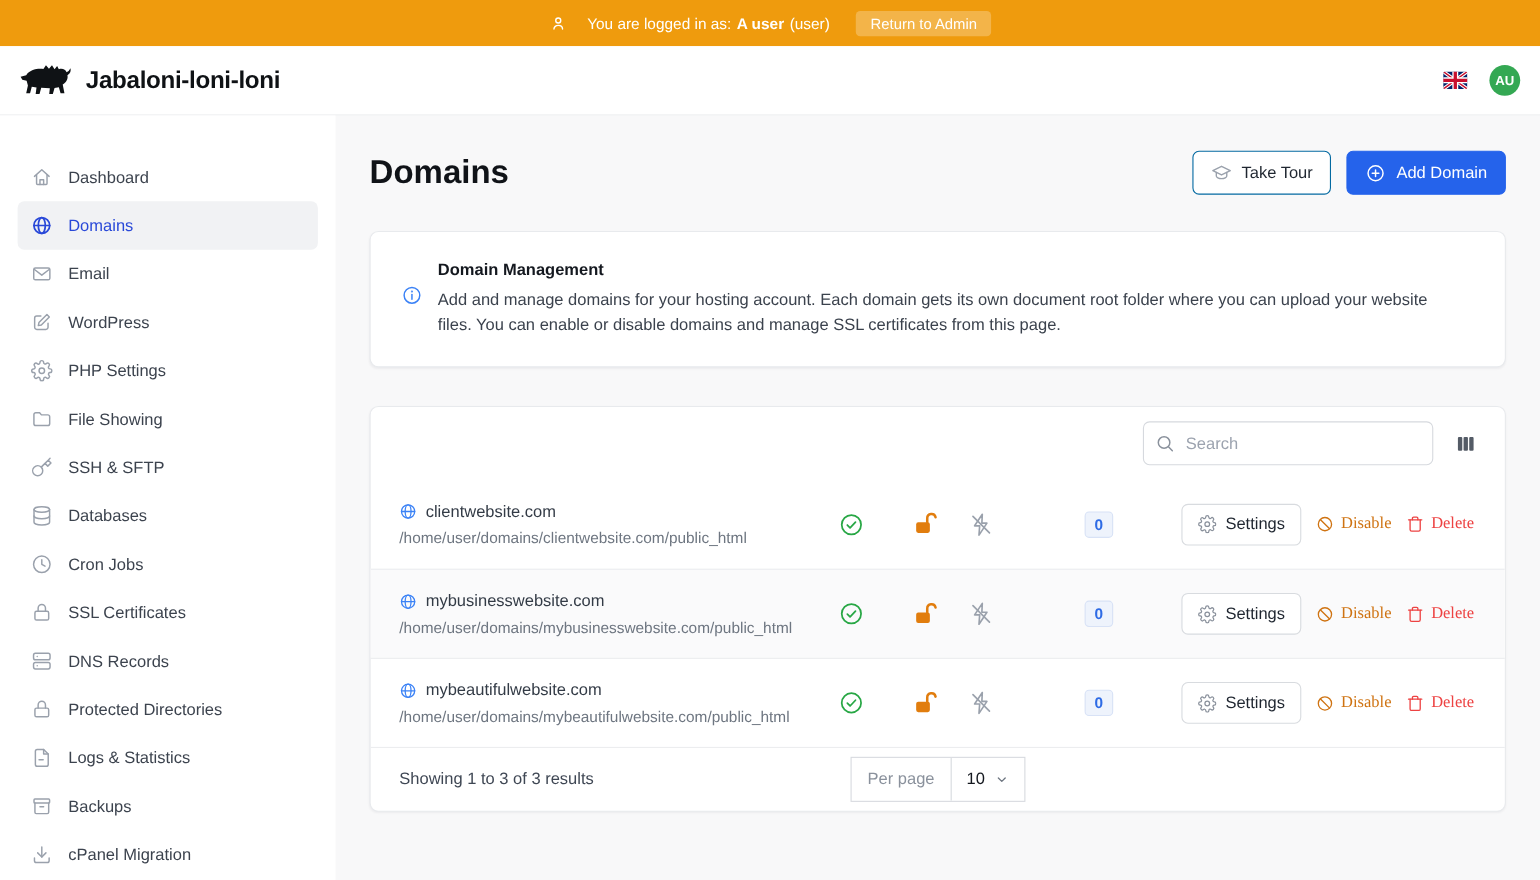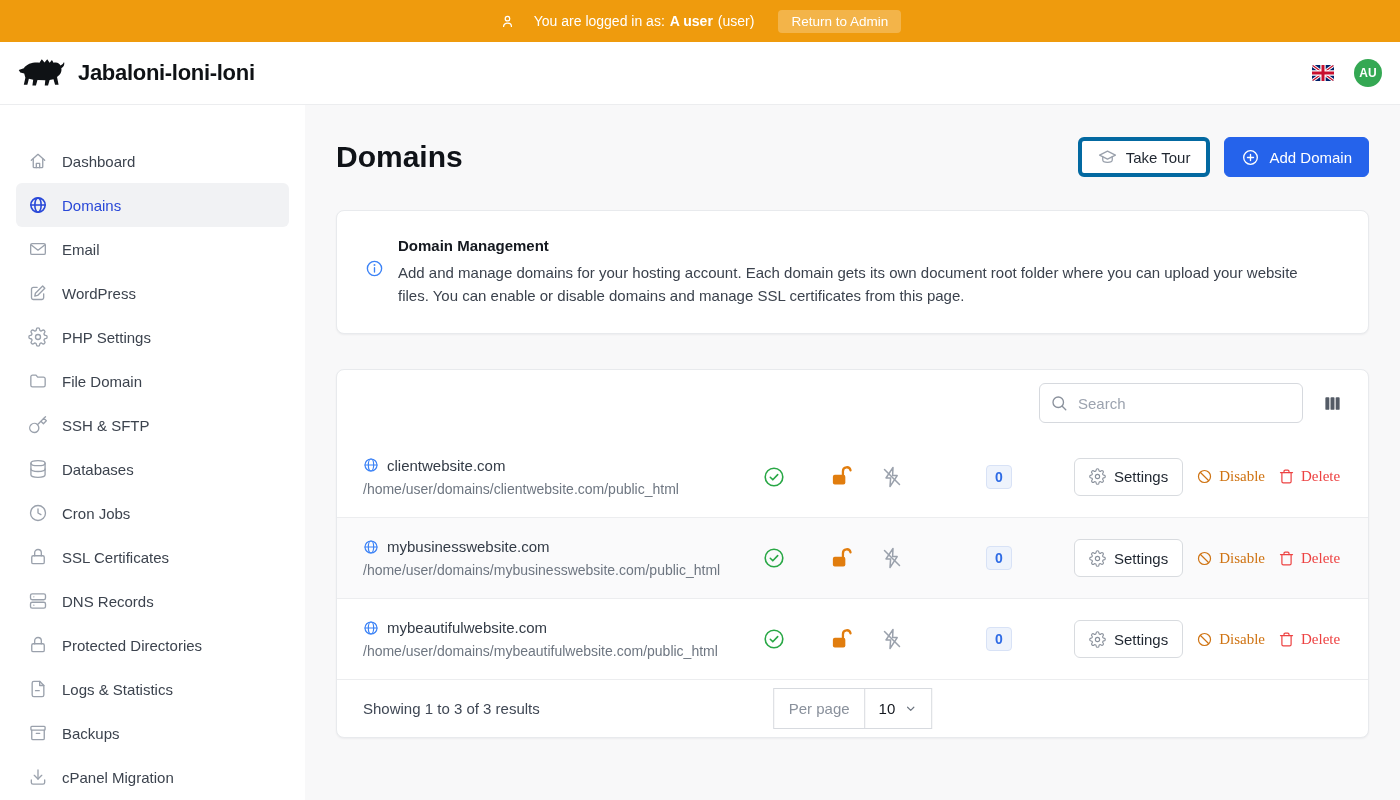--- a/index.html
+++ b/index.html
@@ -30,21 +30,21 @@
   .nav-item.active { background:#F1F2F4; color:#2948D8; font-weight:500; }
   .nav-item.active .ic { color:#2948D8; }
 
   .main { flex:1; padding:0 31px; }
 
   
   .page-head { margin-top:32px; display:flex; align-items:center; justify-content:space-between; }
   .page-title { font-size:30px; font-weight:700; color:#101318; }
   .head-actions { display:flex; gap:14px; }
   .btn { display:flex; align-items:center; gap:9px; height:40px; padding:0 16px; border-radius:6px; font-family:inherit; font-size:15px; font-weight:500; cursor:pointer; }
-  .btn-secondary { background:#fff; border:4px solid #0369a1; color:#1F2630; }
+  .btn-secondary { background:#fff; border:1px solid #0369a1; color:#1F2630; }
   .btn-primary { background:#2563EB; border:1px solid #2563EB; color:#fff; }
 
   
   .card { background:#fff; border:1px solid #E8EAED; border-radius:8px; box-shadow:0 1px 2px rgba(16,24,40,.05); }
   .info-card { margin-top:33px; padding:26px 28px 26px 28px; display:flex; gap:14px; }
   .info-card .info-ic { margin-top:22px; flex-shrink:0; }
   .info-title { font-size:15px; font-weight:700; color:#14181F; margin-bottom:7px; }
   .info-desc { font-size:15px; color:#3B424D; line-height:23px; max-width:920px; }
 
   
@@ -179,21 +179,21 @@
           </svg>
         </span>
       <span>PHP Settings</span>
     </div>
     <div class="nav-item">
       <span class="ic">
           <svg width="20" height="20" viewBox="0 0 24 24" fill="none" stroke="currentColor" stroke-width="1.6" stroke-linecap="round" stroke-linejoin="round">
             <path d="M3.4 7a2 2 0 0 1 2-2h4.2l2 2.4h7a2 2 0 0 1 2 2V17a2 2 0 0 1-2 2H5.4a2 2 0 0 1-2-2z"></path>
           </svg>
         </span>
-      <span>File Domain</span>
+      <span>File Showing</span>
     </div>
     <div class="nav-item">
       <span class="ic">
           <svg width="20" height="20" viewBox="0 0 24 24" fill="none" stroke="currentColor" stroke-width="1.6" stroke-linecap="round" stroke-linejoin="round">
             <path d="M21 2l-2 2m-7.61 7.61a5.5 5.5 0 1 1-7.778 7.778 5.5 5.5 0 0 1 7.777-7.777zm0 0L15.5 7.5m0 0l3 3L22 7l-3-3m-3.5 3.5L19 4"></path>
           </svg>
         </span>
       <span>SSH &amp; SFTP</span>
     </div>
     <div class="nav-item">

